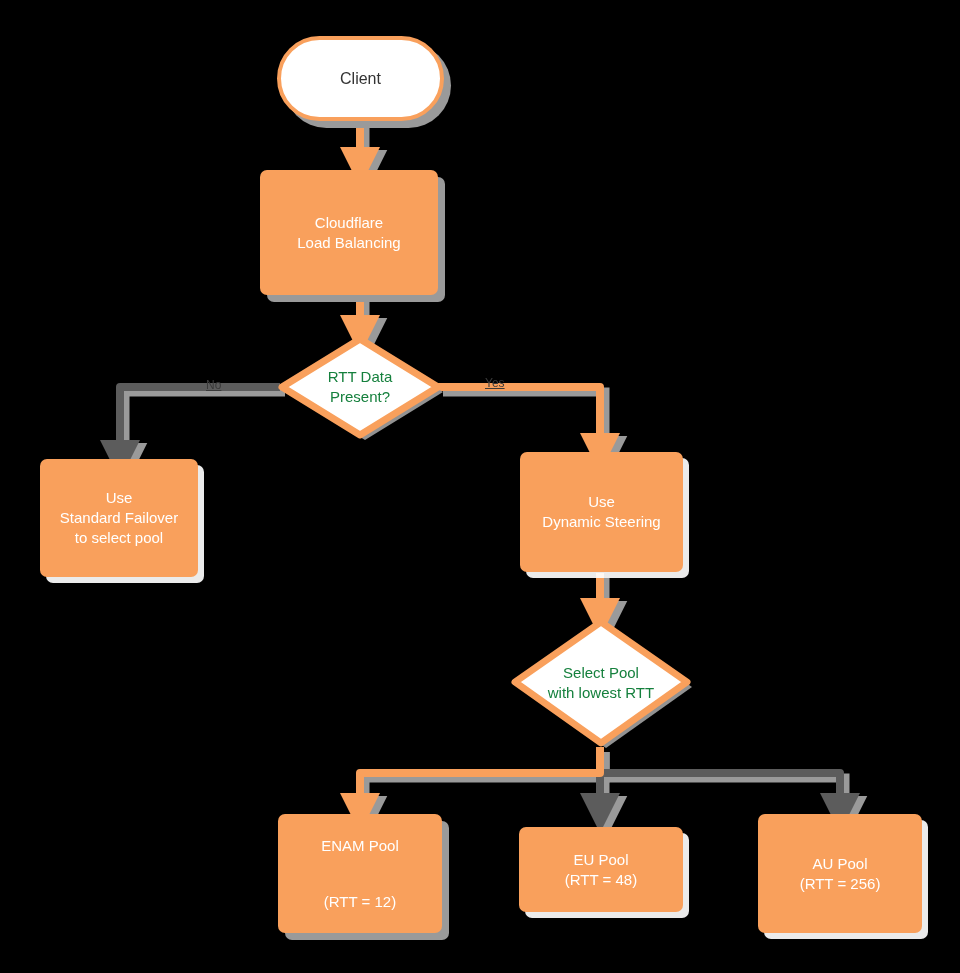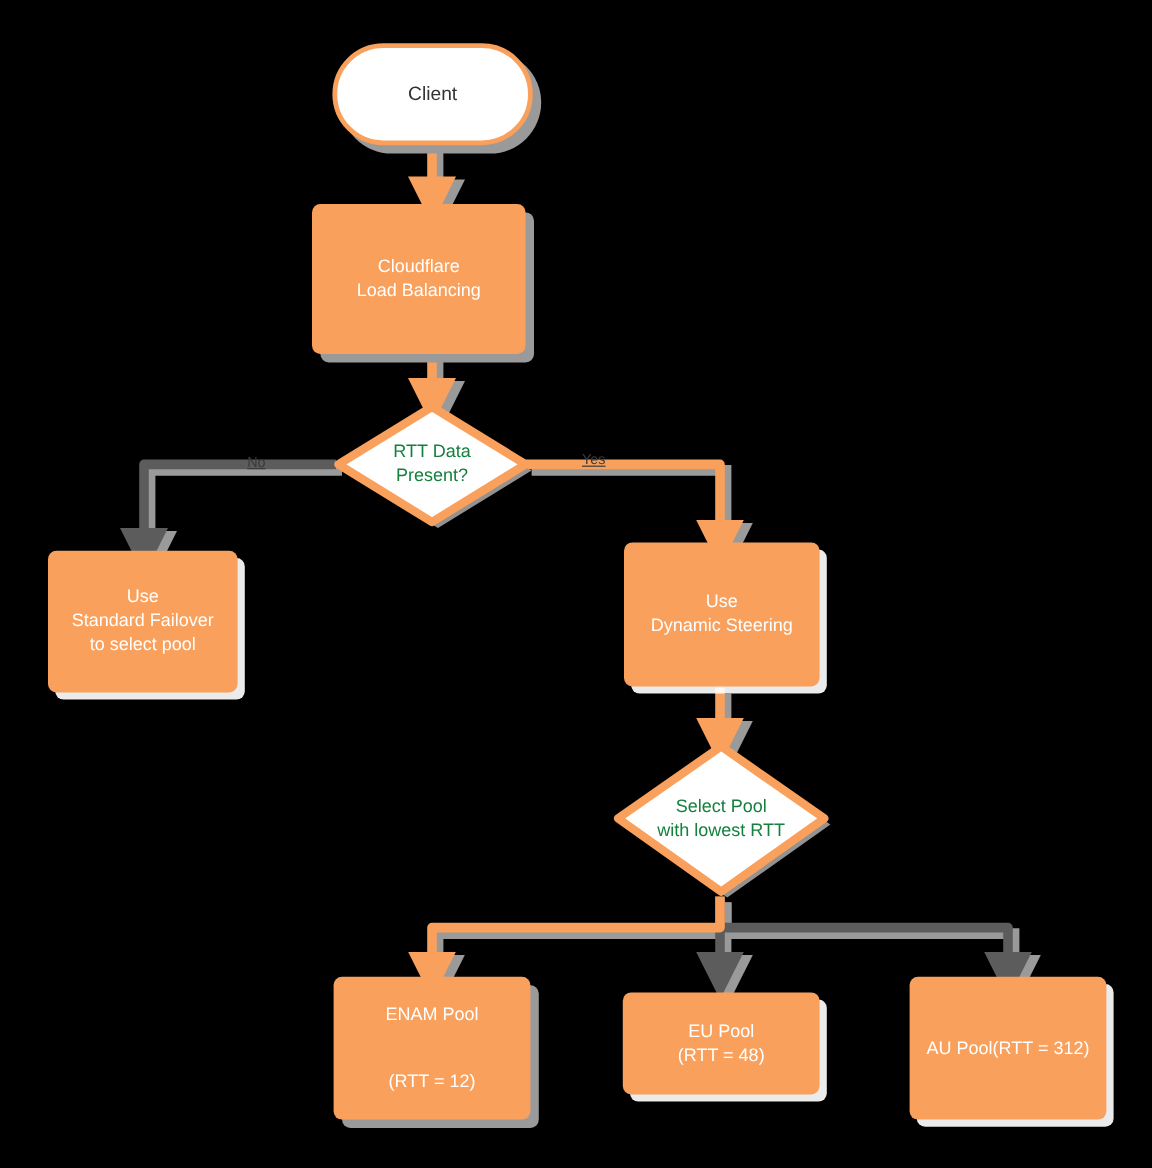--- a/index.html
+++ b/index.html
@@ -168,22 +168,22 @@
   <div class="node box-fill shadow-gray" style="left:278px; top:814px; width:164px; height:119px; flex-direction:column;gap:36px;">
     <span>ENAM Pool</span>
     <span><span>(</span><span class="rtt-bold">RTT = 12</span><span>)</span></span>
   </div>
 
   <div class="node box-fill" style="left:519px; top:814px; width:164px; height:85px; flex-direction:column;margin-top:13px;">
     <span>EU Pool</span>
     <span><span>(</span><span>RTT = 48</span><span>)</span></span>
   </div>
 
-  <div class="node box-fill" style="left:758px; top:814px; width:164px; height:119px; text-align:center;">
+  <div class="node box-fill" style="left:758px; top:814px; width:164px; height:119px; flex-direction:column;text-align:center;">
     <span>AU Pool</span>
-    <span><span>(</span><span>RTT = 312</span><span>)</span></span>
+    <span><span>(</span><span>RTT = 256</span><span>)</span></span>
   </div>
 
   <div class="edge-label" style="left:201px; top:377px;">No</div>
 
   <div class="edge-label" style="left:480px; top:375px;">Yes</div>
 
 </div>
 
 </body></html>

